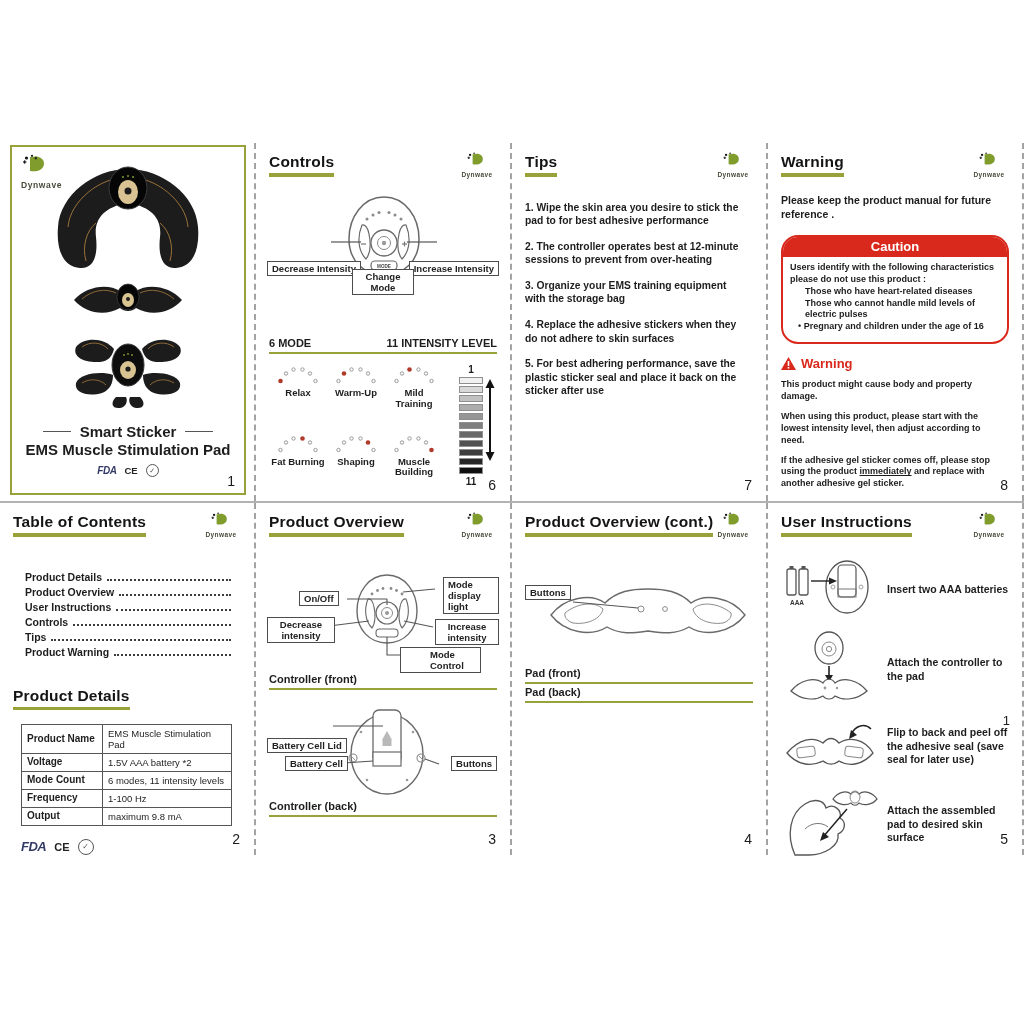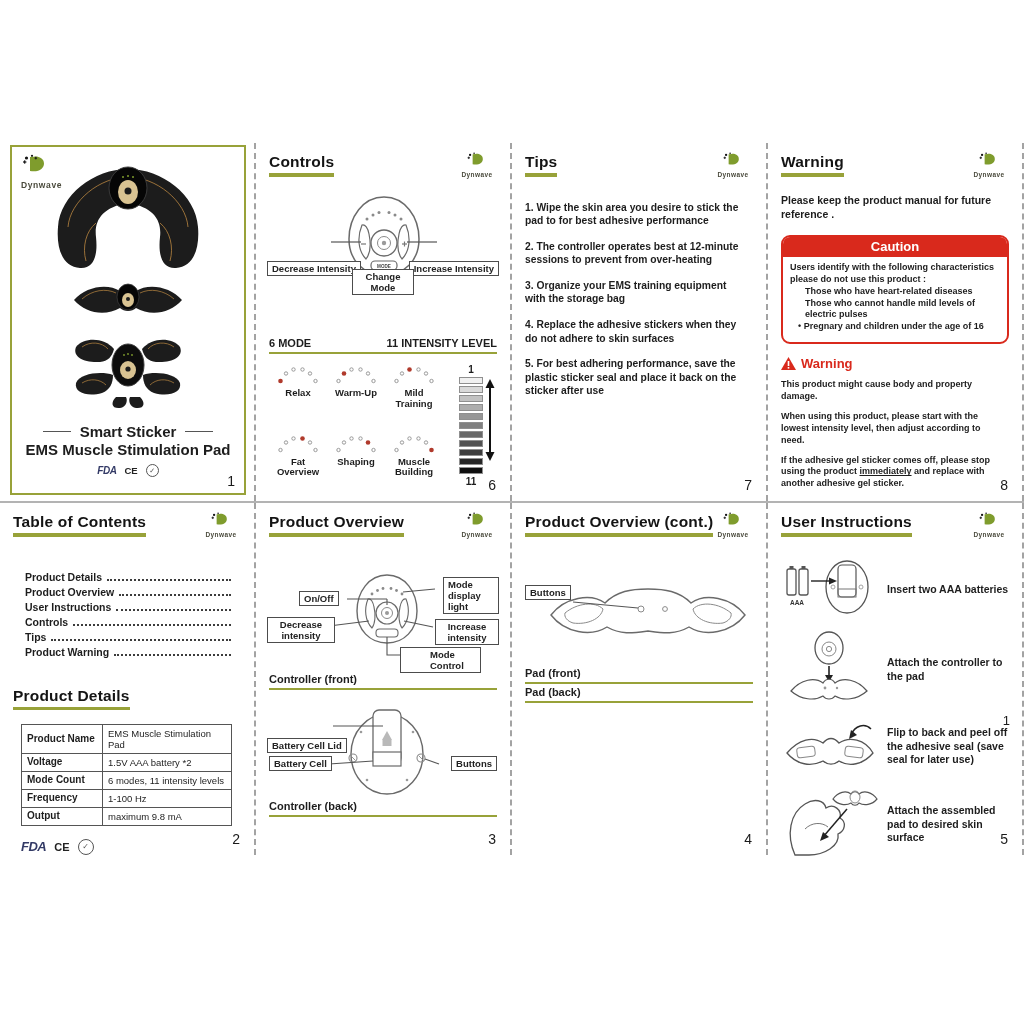--- a/index.html
+++ b/index.html
@@ -52,21 +52,21 @@
   .mode svg{display:block;margin:0 auto 2px;}
   .int-col{width:52px;display:flex;flex-direction:column;align-items:center;font-weight:bold;font-size:10px;position:relative;margin-left:2px;}
   .bars{display:flex;flex-direction:column;gap:2px;margin:2px 0;}
   .bar{width:22px;height:5px;border:.5px solid #8f8f8f;}
   .int-arrow{position:absolute;right:1px;top:14px;}
   
   .tips-list{margin-top:24px;}
   .tip{font-size:10.3px;font-weight:bold;line-height:1.32;margin-bottom:12px;width:218px;}
   
   .w-intro{font-size:10.5px;font-weight:bold;margin-top:16px;line-height:1.35;width:218px;}
-  .caution{border:2px solid var(--red);border-radius:9px;margin-top:14px;overflow:hidden;}
+  .caution{border:2px solid var(--red);border-radius:17px;margin-top:14px;overflow:hidden;}
   .caution-head{background:var(--red);color:#fff;text-align:center;font-size:13px;font-weight:bold;padding:2px 0 3px;}
   .caution-body{padding:5px 7px 9px;font-size:9px;font-weight:bold;line-height:1.32;}
   .c-item{margin-left:15px;}
   .c-item.bullet{margin-left:8px;}
   .w-flag{display:flex;align-items:center;gap:5px;color:var(--red);font-weight:bold;font-size:13px;margin-top:12px;}
   .w-p{font-size:9px;font-weight:bold;line-height:1.32;margin-top:8px;width:222px;}
   
   .toc-list{margin:34px 10px 0 12px;}
   .toc-item{display:flex;align-items:flex-end;font-size:10.5px;font-weight:bold;margin-bottom:3px;}
   .toc-label{white-space:nowrap;margin-right:5px;}
@@ -79,21 +79,21 @@
   .toc-certs{margin:13px 0 0 8px;}
   
   #ov-front{height:108px;margin-top:26px;}
   #ov-onoff{left:30px;top:28px;}
   #ov-dec{left:-2px;top:54px;white-space:normal;width:58px;}
   #ov-light{right:-2px;top:14px;white-space:normal;width:46px;text-align:left;}
   #ov-inc{right:-2px;top:56px;white-space:normal;width:54px;}
   #ov-mctl{right:16px;top:84px;white-space:normal;width:46px;text-align:left;padding-left:29px;}
   #ov-back{height:92px;margin-top:16px;}
   #ov-lid{left:-2px;top:12px;margin-top:20px;}
-  #ov-cell{left:0;top:50px;}
+  #ov-cell{left:16px;top:50px;}
   #ov-btn{right:0px;top:50px;}
   
   #p2-front{height:100px;margin-top:28px;}
   #p2-btn{left:0px;top:20px;}
   #p2-back{height:100px;margin-top:22px;}
   #p2-stk{left:6px;top:6px;white-space:normal;width:52px;text-align:left;}
   
   .steps{margin-top:16px;}
   .step{display:flex;align-items:center;margin-bottom:4px;}
   .step .pic{width:102px;flex:none;}
@@ -255,21 +255,21 @@
                 <circle cx="34" cy="9.5" r="1.7" fill="#fff" stroke="#9a9a9a" stroke-width="1"></circle>
                 <circle cx="39.5" cy="17" r="1.7" fill="#fff" stroke="#9a9a9a" stroke-width="1"></circle>
               </svg><span>Mild Training</span></div>
           <div class="mode"><svg class="mode-arc" width="44" height="22" viewBox="0 0 44 22">
                 <circle cx="4.5" cy="17" r="1.7" fill="#fff" stroke="#9a9a9a" stroke-width="1"></circle>
                 <circle cx="10" cy="9.5" r="1.7" fill="#fff" stroke="#9a9a9a" stroke-width="1"></circle>
                 <circle cx="17.5" cy="5.5" r="1.7" fill="#fff" stroke="#9a9a9a" stroke-width="1"></circle>
                 <circle cx="26.5" cy="5.5" r="2.3" fill="#b03a2c"></circle>
                 <circle cx="34" cy="9.5" r="1.7" fill="#fff" stroke="#9a9a9a" stroke-width="1"></circle>
                 <circle cx="39.5" cy="17" r="1.7" fill="#fff" stroke="#9a9a9a" stroke-width="1"></circle>
-              </svg><span>Fat Overview</span></div>
+              </svg><span>Fat Burning</span></div>
           <div class="mode"><svg class="mode-arc" width="44" height="22" viewBox="0 0 44 22">
                 <circle cx="4.5" cy="17" r="1.7" fill="#fff" stroke="#9a9a9a" stroke-width="1"></circle>
                 <circle cx="10" cy="9.5" r="1.7" fill="#fff" stroke="#9a9a9a" stroke-width="1"></circle>
                 <circle cx="17.5" cy="5.5" r="1.7" fill="#fff" stroke="#9a9a9a" stroke-width="1"></circle>
                 <circle cx="26.5" cy="5.5" r="1.7" fill="#fff" stroke="#9a9a9a" stroke-width="1"></circle>
                 <circle cx="34" cy="9.5" r="2.3" fill="#b03a2c"></circle>
                 <circle cx="39.5" cy="17" r="1.7" fill="#fff" stroke="#9a9a9a" stroke-width="1"></circle>
               </svg><span>Shaping</span></div>
           <div class="mode"><svg class="mode-arc" width="44" height="22" viewBox="0 0 44 22">
                 <circle cx="4.5" cy="17" r="1.7" fill="#fff" stroke="#9a9a9a" stroke-width="1"></circle>

